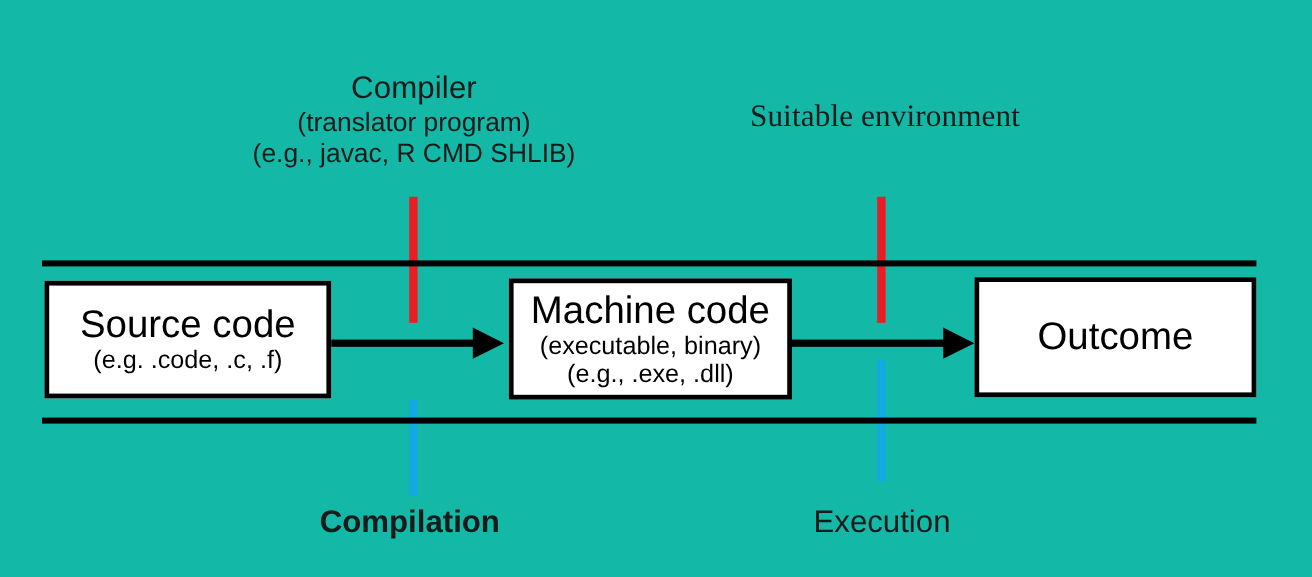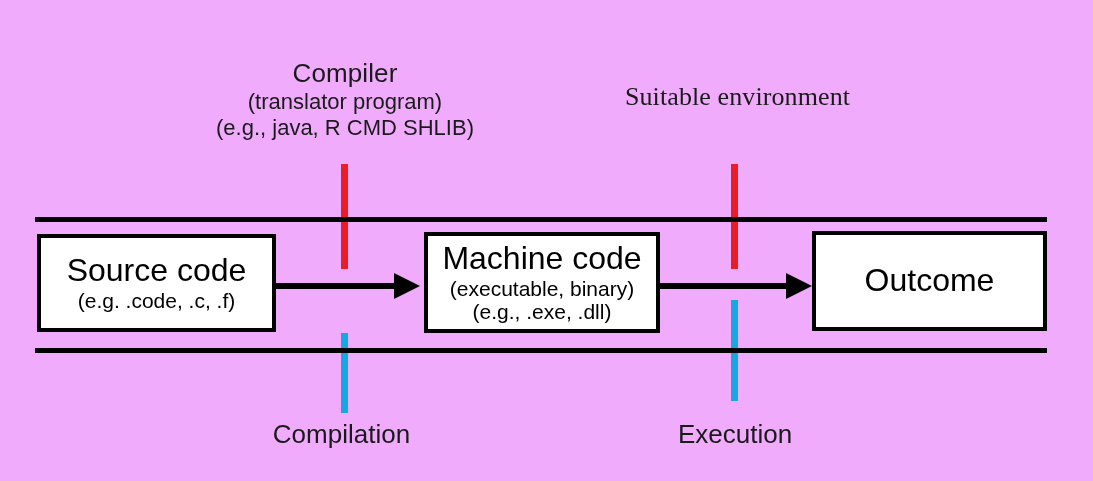--- a/index.html
+++ b/index.html
@@ -4,21 +4,21 @@
 <style>
   html, body {
     margin: 0;
     padding: 0;
     background: #ffffff;
   }
   #canvas {
     position: relative;
     width: 1093px;
     height: 481px;
-    background: #f0abfc;
+    background: #14b8a6;
     font-family: "Liberation Sans", sans-serif;
     color: #000000;
     overflow: hidden;
   }
 
   
   .annot {
     position: absolute;
     text-align: center;
     line-height: 1.18;
@@ -104,32 +104,32 @@
   #arrow2-head { left: 786px; top: 273px; }
 
   
   .phase {
     position: absolute;
     font-size: 26px;
     color: #1a1a1a;
     white-space: nowrap;
     text-align: center;
   }
-  #phase-compilation { left: 239px; top: 419px; width: 205px; }
+  #phase-compilation { left: 239px; top: 419px; width: 205px; font-weight: bold; }
   #phase-execution   { left: 640px; top: 419px; width: 190px; }
 </style>
 </head>
 <body>
 
 <div id="canvas">
 
   <div class="annot" id="annot-compiler">
     <div class="title">Compiler</div>
     <div class="sub">(translator program)</div>
-    <div class="sub">(e.g., java, R CMD SHLIB)</div>
+    <div class="sub">(e.g., javac, R CMD SHLIB)</div>
   </div>
 
   <div class="annot" id="annot-environment">
     <div class="title">Suitable environment</div>
   </div>
 
   <div class="bar bar-red" id="bar-compiler-red"></div>
   <div class="bar bar-blue" id="bar-compiler-blue"></div>
   <div class="bar bar-red" id="bar-env-red"></div>
   <div class="bar bar-blue" id="bar-env-blue"></div>

